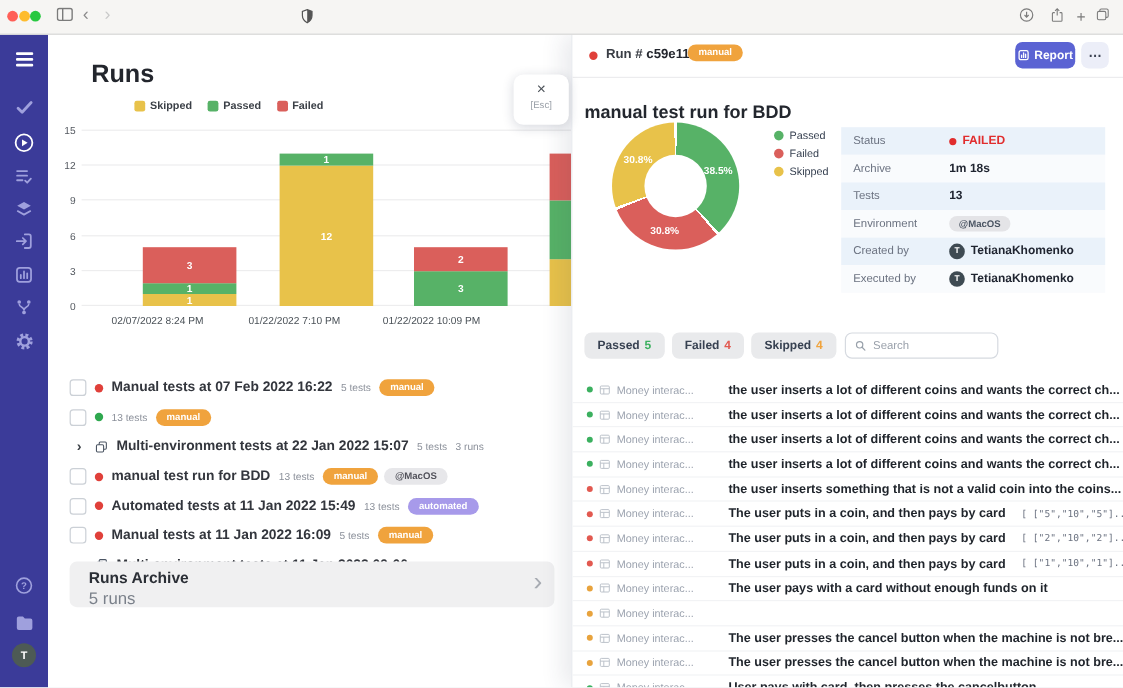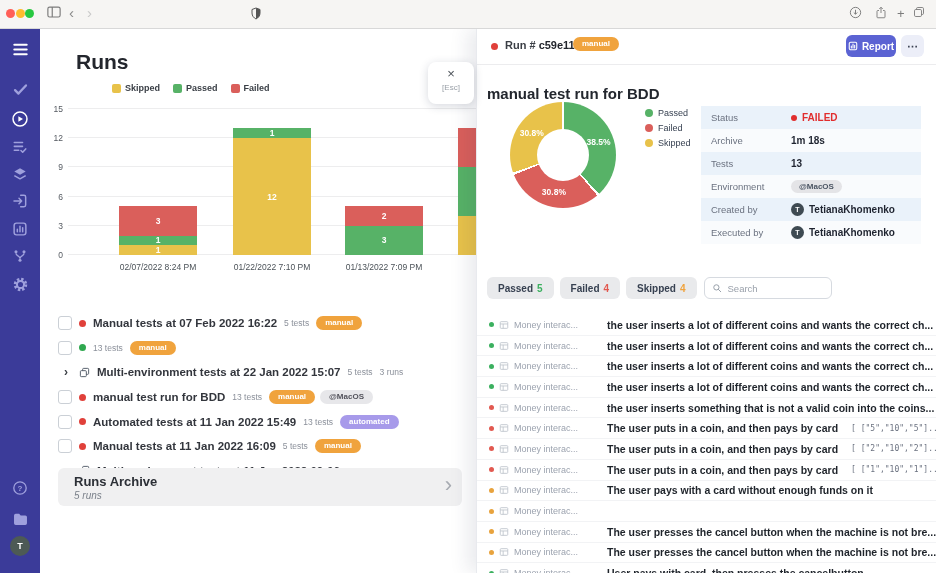--- a/index.html
+++ b/index.html
@@ -23,35 +23,35 @@
   #left-panel{position:absolute;left:40px;top:0;width:436px;height:545px;background:#ffffff;overflow:hidden;}
   #runs-title{position:absolute;left:36px;top:8px;font-size:21px;font-weight:800;color:#23262d;}
   #bar-legend{position:absolute;left:72px;top:55px;display:flex;gap:13px;}
   .bl-item{display:flex;align-items:center;gap:4px;font-size:9px;color:#3a3f46;font-weight:600;}
   .bl-sq{width:9px;height:9px;border-radius:2px;display:inline-block;}
   #bar-plot{position:absolute;left:0;top:81px;width:436px;height:146px;}
   .gridline{position:absolute;left:28px;right:0;height:1px;background:#ededee;}
   .ytick{position:absolute;left:0;width:23px;text-align:right;font-size:8.5px;color:#555a61;}
   .bar-seg{position:absolute;}
   .bar-label{position:absolute;left:0;right:0;top:50%;transform:translateY(-50%);text-align:center;color:#fff;font-size:8.5px;font-weight:bold;}
-  .xtick{position:absolute;width:130px;text-align:center;font-size:8.5px;color:#4b5258;}
+  .xtick{position:absolute;width:130px;font-size:8.5px;color:#4b5258;}
   #runs-list{position:absolute;left:0;right:0;top:262px;margin-top:21px;}
   .run-row{display:flex;align-items:center;height:24.6px;padding-left:18px;gap:7px;cursor:pointer;}
   .cb{width:12px;height:12px;border:1px solid #cbd0d6;border-radius:3px;background:#fff;flex:none;}
   .run-dot{width:7px;height:7px;border-radius:50%;flex:none;}
   .chev{color:#3c4147;font-size:12px;font-weight:bold;width:8px;flex:none;margin-left:6px;line-height:1;}
   .rtitle{font-size:11.5px;font-weight:700;color:#33363d;white-space:nowrap;}
   .rtests,.rruns{font-size:8.5px;color:#8b909a;white-space:nowrap;}
   .badge{font-size:8px;font-weight:bold;color:#fff;border-radius:9px;padding:2px 9px 3px;white-space:nowrap;}
   .badge.orange{background:#f0a33d;}
   .badge.purple{background:#a79aea;}
   .badge.gray{background:#e7e7ea;color:#52525b;font-weight:600;}
   #archive{position:absolute;left:18px;right:14px;top:440px;height:38px;background:#f0f0f1;border-radius:6px;cursor:pointer;}
   #archive-title{position:absolute;left:16px;top:6px;font-size:13px;font-weight:800;color:#2b2f36;}
-  #archive-sub{position:absolute;left:16px;top:22px;font-size:10px;color:#7a808a;font-style:italic;}
+  #archive-sub{position:absolute;left:16px;top:22px;font-size:14px;color:#7a808a;}
   #archive-chev{position:absolute;right:10px;top:4px;font-size:22px;color:#a7abb2;}
   
   #close-card{position:absolute;left:428px;top:34px;width:46px;height:42px;background:#fff;border-radius:8px;box-shadow:0 2px 10px rgba(30,40,70,.18);z-index:40;text-align:center;cursor:pointer;}
   #close-x{font-size:13px;color:#4b5158;margin-top:5px;line-height:14px;}
   #close-esc{font-size:8px;color:#9aa0a8;margin-top:2px;}
   
   #right-panel{position:absolute;left:476px;top:0;width:460px;height:545px;background:#fff;border-left:1px solid #e8eaee;box-shadow:-8px 0 18px rgba(40,50,80,.10);overflow:hidden;}
   #rp-header{position:relative;height:36px;}
   #rp-dot{position:absolute;left:14px;top:15px;width:7px;height:7px;border-radius:50%;background:#e0403a;}
   #rp-runlabel{position:absolute;left:28px;top:11px;font-size:11px;color:#3a3e45;font-weight:600;}
@@ -250,21 +250,21 @@
           <div class="bar-seg" style="left: 193px; width: 78px; bottom: 116.8px; height: 9.73333px; background: rgb(87, 178, 103);">
             <span class="bar-label">1</span>
           </div>
           <div class="xtick" style="left: 167px; top: 153px;">01/22/2022 7:10 PM</div>
           <div class="bar-seg" style="left: 305px; width: 78px; bottom: 0px; height: 29.2px; background: rgb(87, 178, 103);">
             <span class="bar-label">3</span>
           </div>
           <div class="bar-seg" style="left: 305px; width: 78px; bottom: 29.2px; height: 19.4667px; background: rgb(218, 95, 91);">
             <span class="bar-label">2</span>
           </div>
-          <div class="xtick" style="left: 279px; top: 153px;">01/13/2022 7:09 PM</div>
+          <div class="xtick" style="left: 279px; top: 153px;">01/22/2022 10:09 PM</div>
           <div class="bar-seg" style="left: 418px; width: 78px; bottom: 0px; height: 38.9333px; background: rgb(232, 194, 74);">
             <span class="bar-label">4</span>
           </div>
           <div class="bar-seg" style="left: 418px; width: 78px; bottom: 38.9333px; height: 48.6667px; background: rgb(87, 178, 103);">
             <span class="bar-label">5</span>
           </div>
           <div class="bar-seg" style="left: 418px; width: 78px; bottom: 87.6px; height: 38.9333px; background: rgb(218, 95, 91);">
             <span class="bar-label">4</span>
           </div>
           <div class="xtick" style="left: 392px; top: 153px;"></div>

